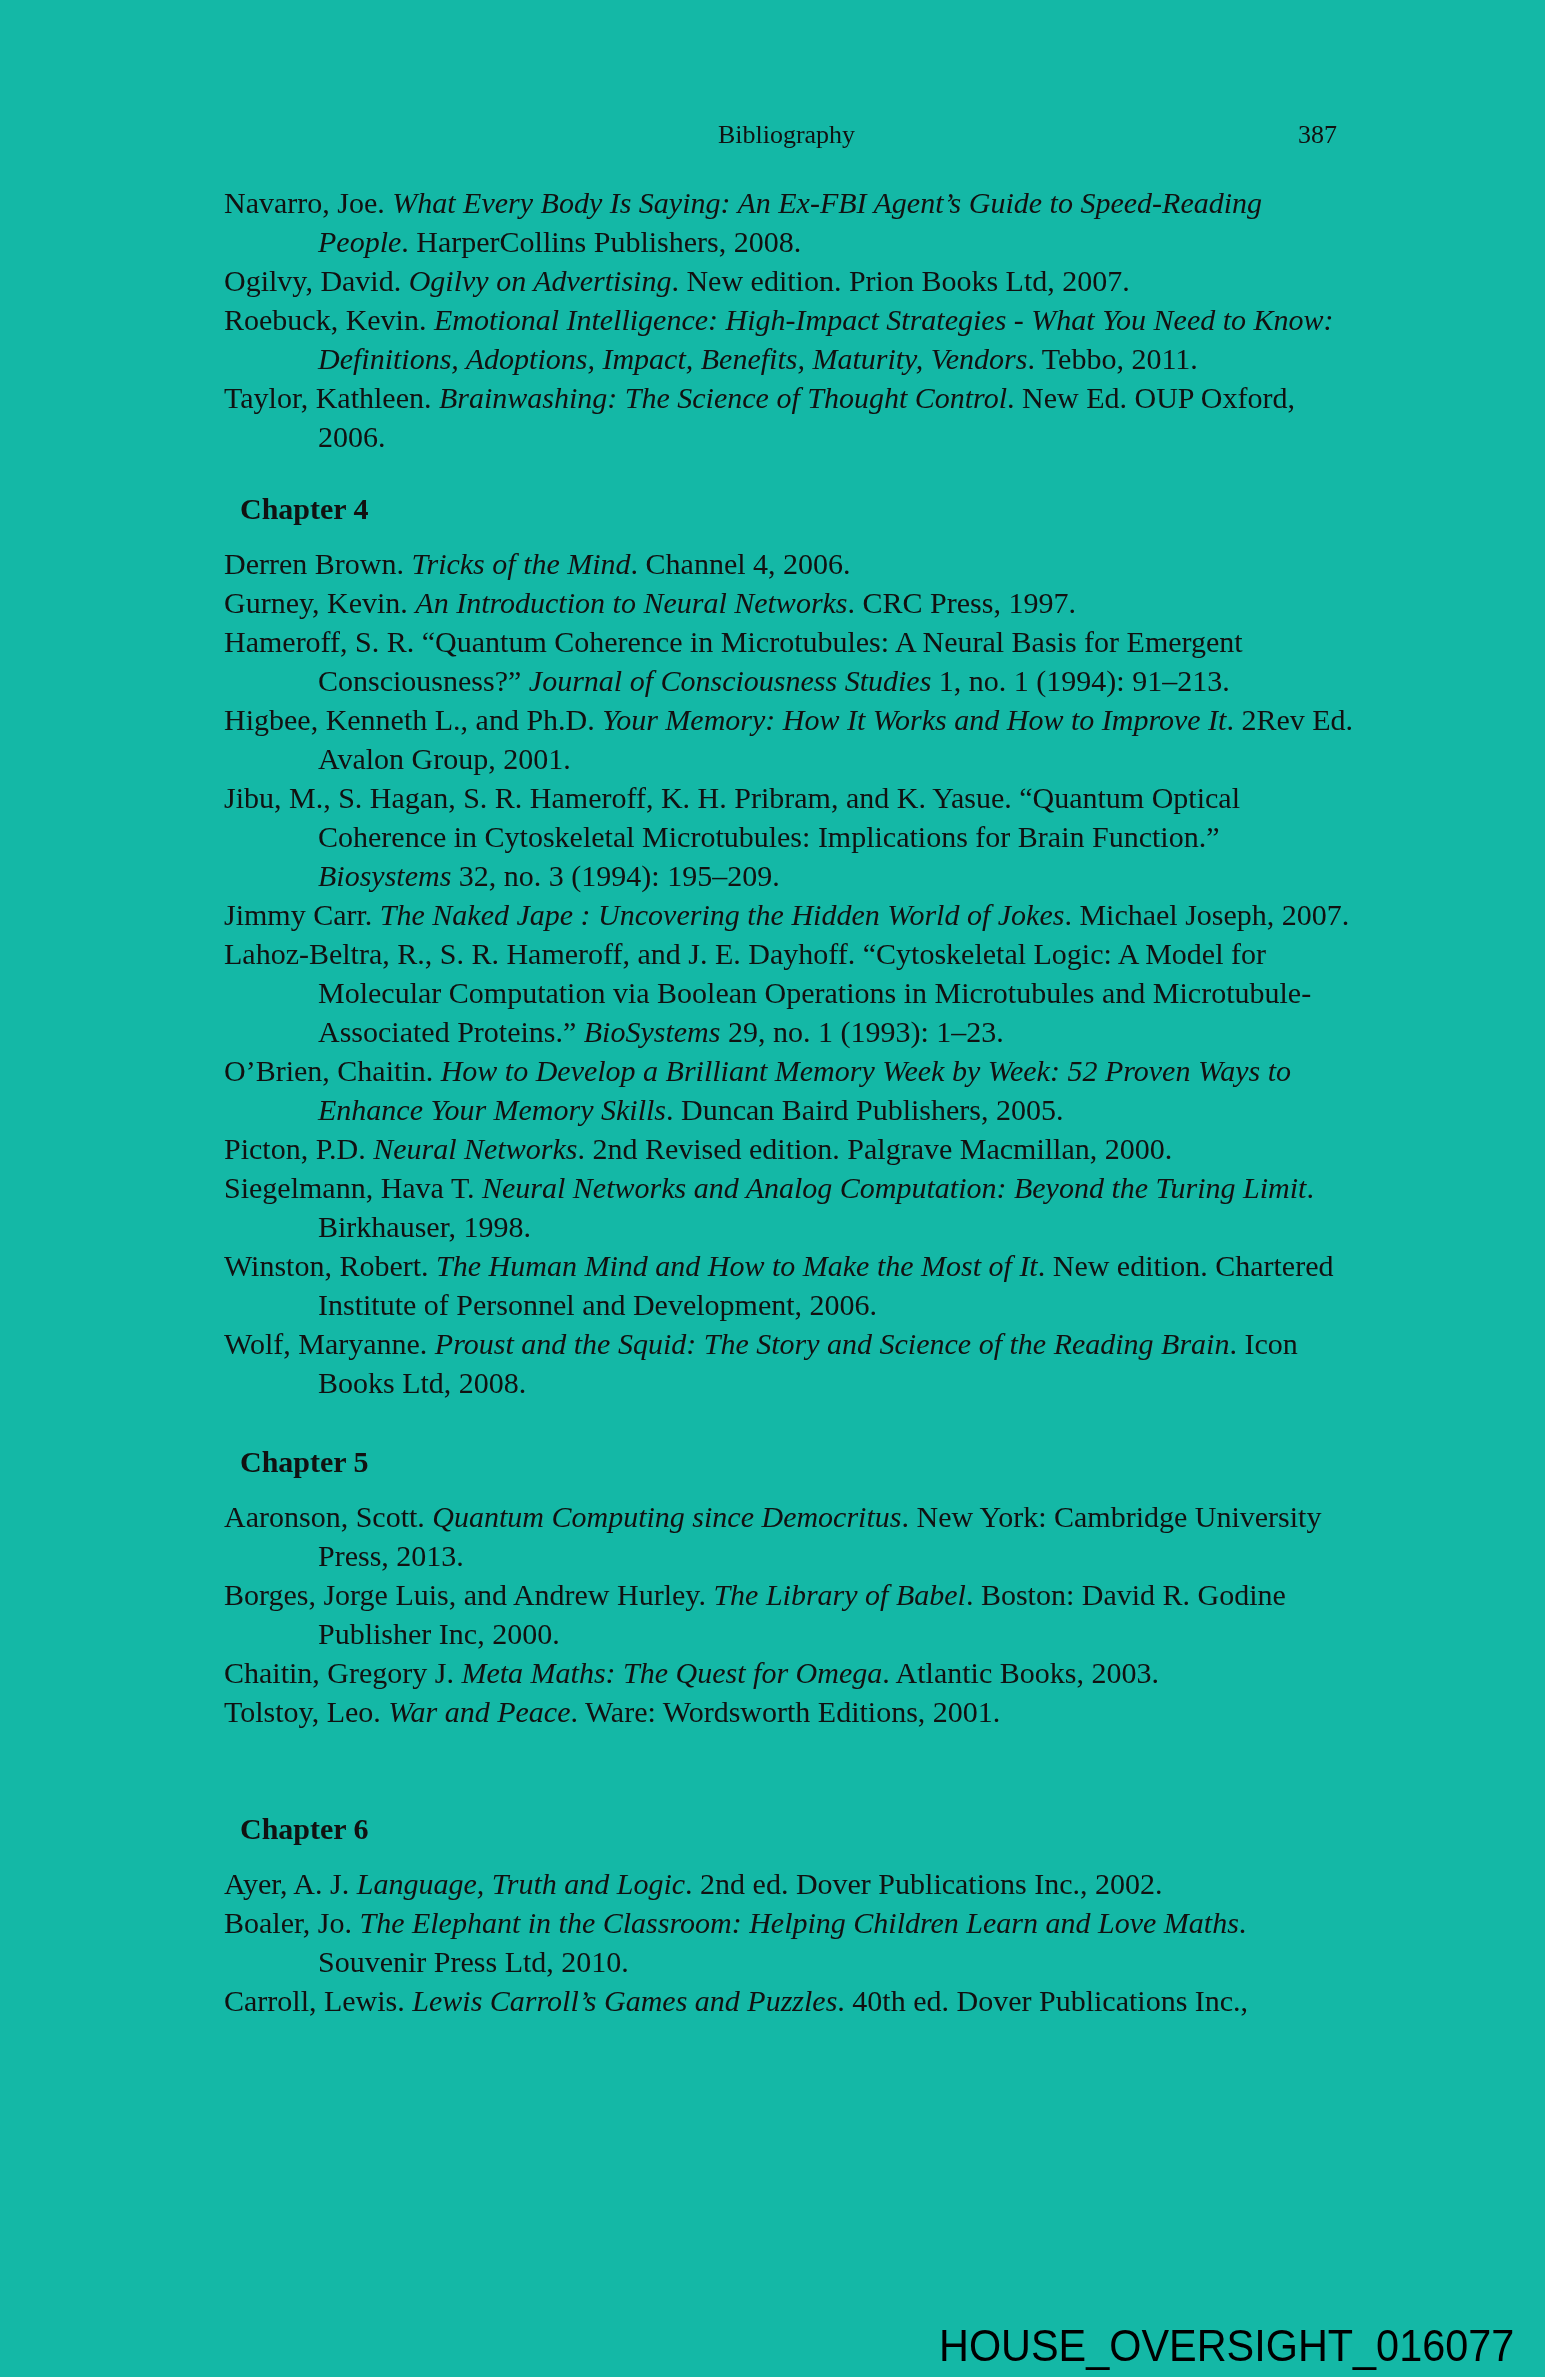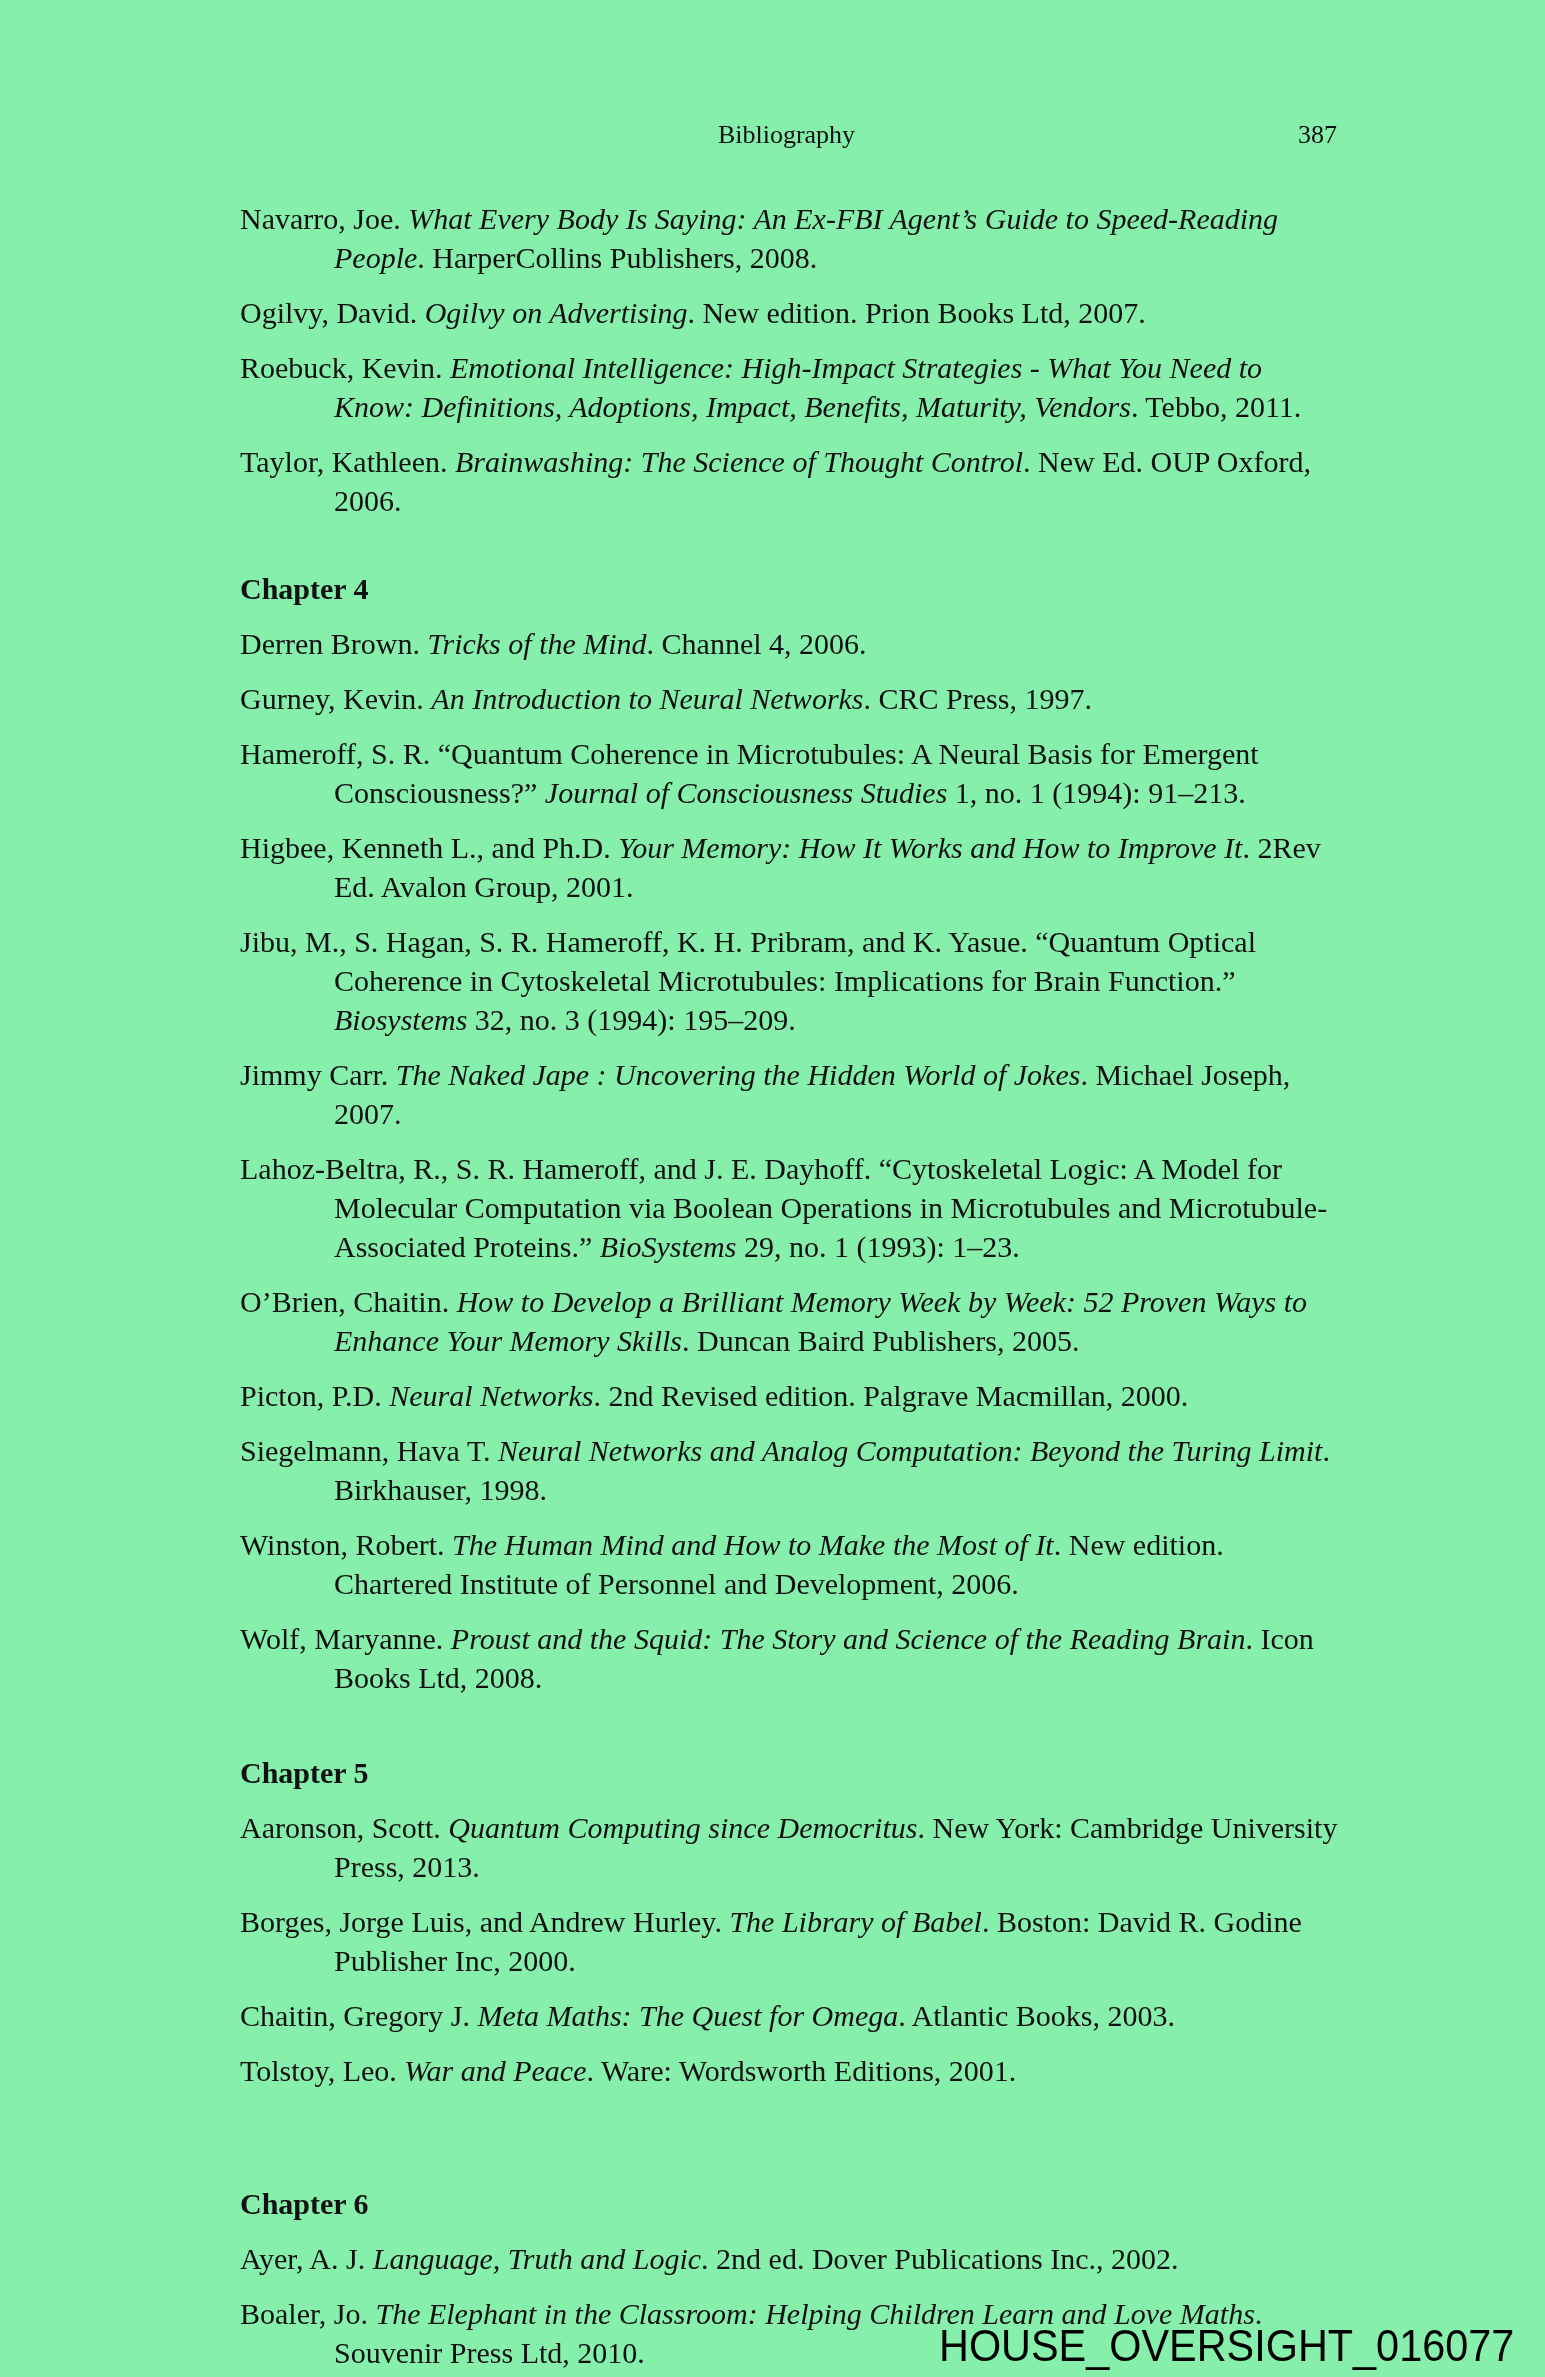--- a/index.html
+++ b/index.html
@@ -1,24 +1,24 @@
 <!DOCTYPE html>
 <html style="font-size:13.7px"><head>
   <meta charset="utf-8">
   <style>
     html, body { margin: 0; padding: 0; background: #ffffff; }
     body { width: 1545px; height: 2377px; position: relative; overflow: hidden; color: #111111; }
-    .page { position: absolute; left: 0; top: 0; width: 1545px; height: 2377px; background: #86efac; }
+    .page { position: absolute; left: 0; top: 0; width: 1545px; height: 2377px; background: #14b8a6; }
     .running-head { position: absolute; top: 120px; left: 224px; width: 1125px; height: 38px;
       font-family: "Liberation Serif", "DejaVu Serif", serif; font-size: 26px; }
     .running-title { position: absolute; left: 0; right: 0; text-align: center; }
     .page-number { position: absolute; right: 12px; }
     .body { position: absolute; left: 224px; top: 183px; width: 1133px;
       font-family: "Liberation Serif", "DejaVu Serif", serif; font-size: 30px; line-height: 39px; }
-    .entry { padding-left: 94px; text-indent: -94px; margin: 16px; }
+    .entry { padding-left: 94px; text-indent: -94px; margin: 0; }
     .entry i { font-style: italic; }
     .chapter { font-weight: bold; margin: 16px; }
     .gap-sm { height: 17px; }
     .gap-md { height: 24px; }
     .gap-lg { height: 62px; }
     .stamp { position: absolute; left: 939px; top: 2320px; font-family: "Liberation Sans", "DejaVu Sans", sans-serif;
       font-size: 45px; color: #000; letter-spacing: 0px; transform: scaleX(0.92); transform-origin: left top; }
   </style>
 </head>
 <body>

